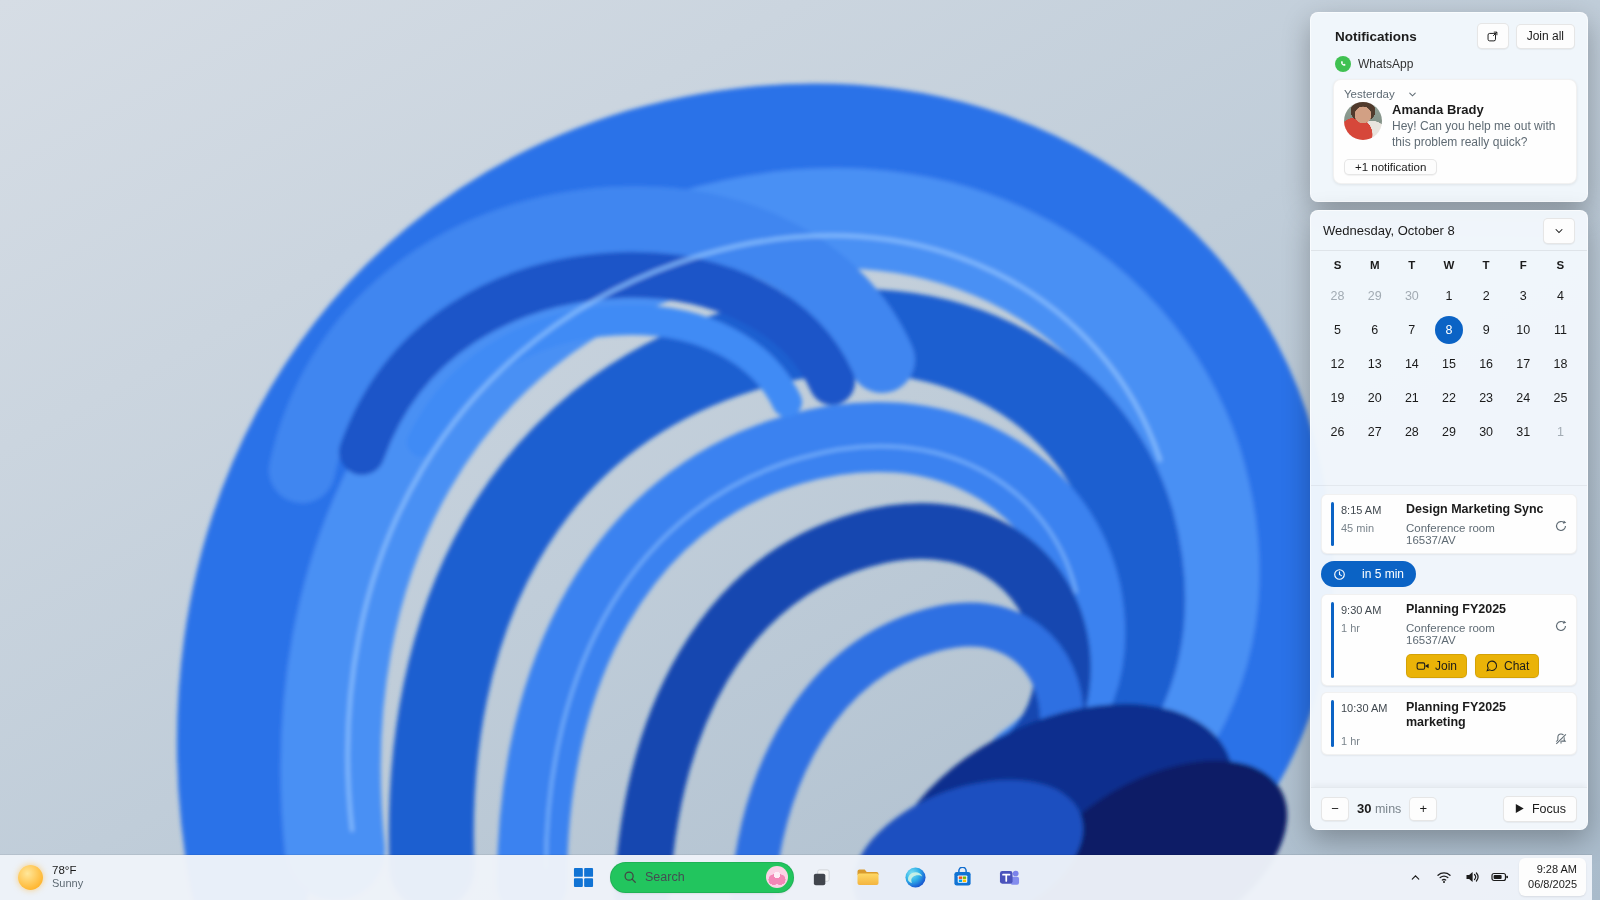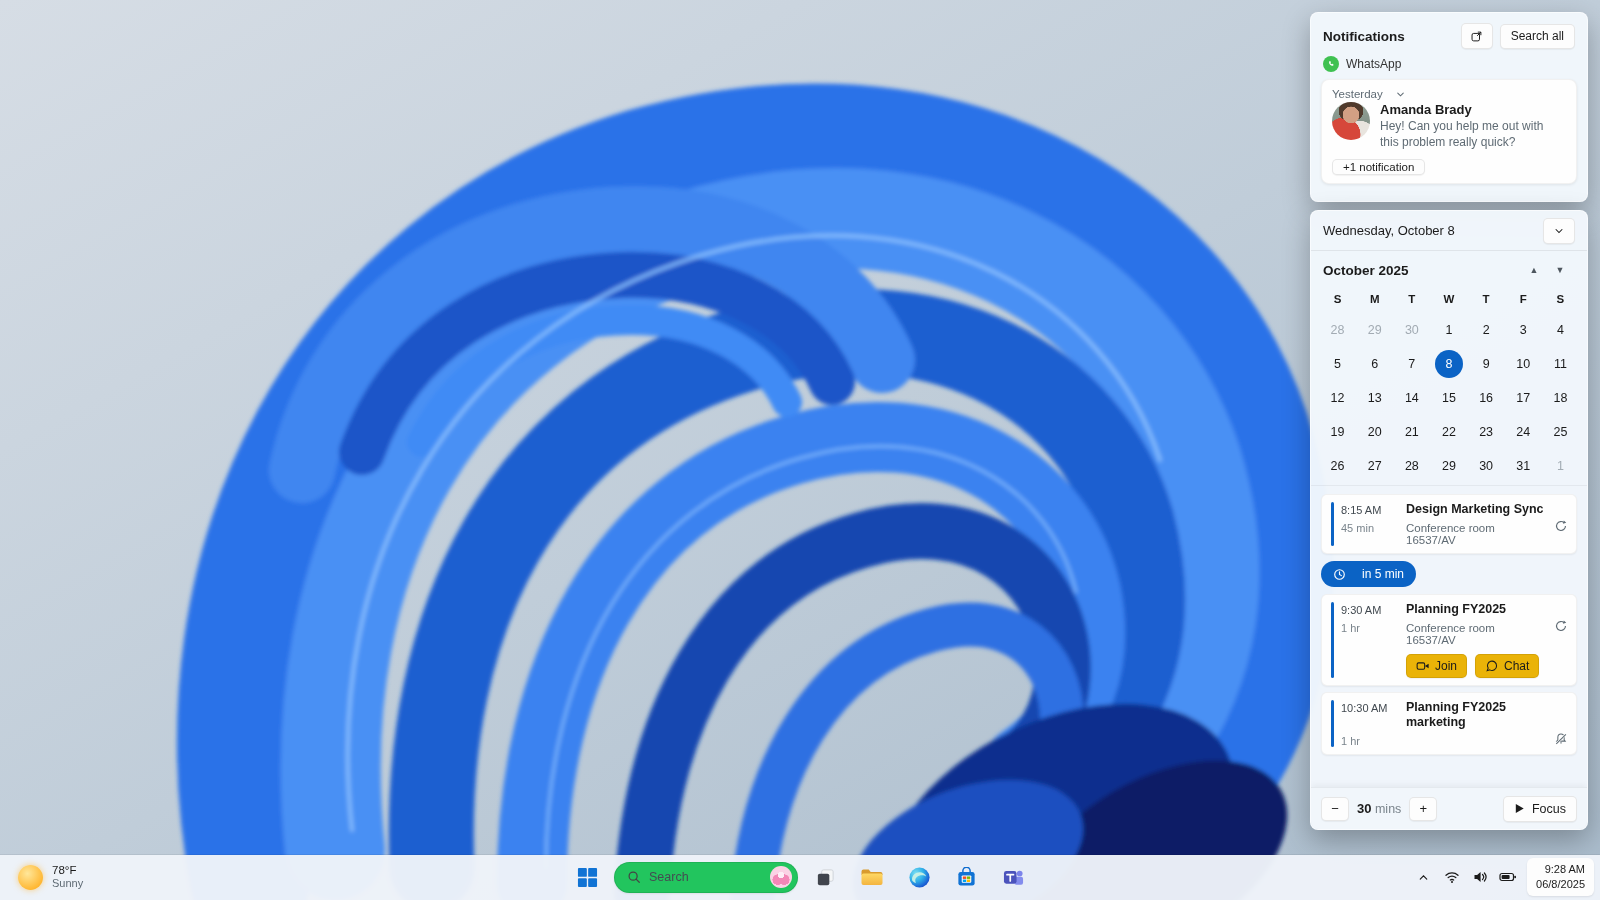--- a/index.html
+++ b/index.html
@@ -7,21 +7,21 @@
     font-family:"Liberation Sans",sans-serif;background:#b9c7d4;-webkit-font-smoothing:antialiased;}
   svg{display:block}
 
   
   .wallpaper{position:absolute;inset:0;}
 
   
   .flyout{position:absolute;right:12px;width:278px;background:rgba(242,247,252,.97);
     border:1px solid rgba(255,255,255,.55);border-radius:8px;
     box-shadow:0 10px 28px rgba(0,0,0,.28);box-sizing:border-box;}
-  .notif-panel{top:12px;height:190px;}
+  .notif-panel{top:12px;height:190px;padding-left:12px;}
   .cal-panel{top:210px;height:620px;overflow:hidden;}
 
   
   .np-header{display:flex;align-items:center;gap:7px;padding:10px 12px 4px;}
   .np-title{flex:1;font-size:13.5px;font-weight:700;color:#1b1b1b;}
   .icon-btn{width:30px;height:24px;border-radius:5px;background:#fdfdfd;border:1px solid rgba(0,0,0,.09);
     display:flex;align-items:center;justify-content:center;box-shadow:0 1px 1px rgba(0,0,0,.05);cursor:default;}
   .btn{height:25px;padding:0 10px;border-radius:5px;background:#fdfdfd;border:1px solid rgba(0,0,0,.09);
     font-size:12px;color:#1b1b1b;display:flex;align-items:center;box-shadow:0 1px 1px rgba(0,0,0,.05);
     font-family:"Liberation Sans",sans-serif;}
@@ -80,21 +80,21 @@
   .focus-bar{position:absolute;left:0;right:0;bottom:0;height:42px;background:#f1f6fb;
     border-top:1px solid rgba(0,0,0,.05);box-shadow:0 -2px 6px rgba(0,0,0,.05);
     display:flex;align-items:center;gap:8px;padding:0 10px;border-radius:0 0 8px 8px;box-sizing:border-box;}
   .step-btn{width:28px;height:24px;font-size:13px;justify-content:center;padding:0;}
   .focus-mins{font-size:12.5px;color:#7a848c;}
   .focus-mins b{color:#1b1b1b;font-size:13px;}
   .fb-spacer{flex:1;}
   .focus-btn{gap:7px;font-size:12.5px;height:26px;}
 
   
-  .taskbar{position:absolute;left:0;right:0;bottom:0;height:45px;background:rgba(238,243,249,.97);
+  .taskbar{position:absolute;left:0;right:8px;bottom:0;height:45px;background:rgba(238,243,249,.97);
     box-shadow:0 -1px 0 rgba(0,0,0,.06);}
   .weather{position:absolute;left:8px;top:2px;height:40px;display:flex;align-items:center;gap:9px;
     padding:0 10px;border-radius:6px;}
   .sun{width:25px;height:25px;border-radius:50%;background:radial-gradient(circle at 38% 34%,#ffe79a,#ffb52e 75%);
     box-shadow:0 0 6px rgba(255,180,50,.6);}
   .weather-temp{font-size:11.5px;color:#1b1b1b;line-height:1.25;}
   .weather-cond{font-size:11px;color:#5f6b74;line-height:1.25;}
   .tb-center{position:absolute;left:50%;top:2px;transform:translateX(-50%);height:40px;
     display:flex;align-items:center;gap:7px;}
   .tb-btn{width:40px;height:40px;border-radius:6px;display:flex;align-items:center;justify-content:center;}
@@ -153,21 +153,21 @@
   <div class="flyout notif-panel">
     <div class="np-header">
       <div class="np-title">Notifications</div>
       <div class="icon-btn">
         <svg width="13" height="13" viewBox="0 0 16 16" fill="none" stroke="#1b1b1b" stroke-width="1.2">
           <rect x="2.5" y="4.2" width="9.2" height="9.2" rx="2"></rect>
             <path d="M9.6 2.6h3.8v3.8"></path>
             <path d="M13.2 2.8 8.8 7.2"></path>
         </svg>
       </div>
-      <button class="btn">Search all</button>
+      <button class="btn">Join all</button>
     </div>
     <div class="app-row">
       <span class="wa-icon">
         <svg width="10" height="10" viewBox="0 0 16 16">
             <path fill="#fff" d="M5.6 3.6c.4-.4 1-.3 1.3.1l.8 1.2c.2.4.1.9-.2 1.2l-.5.4c.4.9 1.1 1.6 2 2l.4-.5c.3-.3.8-.4 1.2-.2l1.2.8c.5.3.5 1 .1 1.3-.7.7-1.7 1-2.6.8C7.2 10.2 5.6 8.6 5 6.5c-.3-1 0-2.1.6-2.9z"></path>
           </svg>
       </span>
       <span>WhatsApp</span>
     </div>
     <div class="notif-card">
@@ -189,25 +189,20 @@
   </div>
 
   <div class="flyout cal-panel">
     <div class="cal-date-row">
       <div class="cal-date-text">Wednesday, October 8</div>
       <div class="icon-btn">
         <svg width="12" height="12" viewBox="0 0 16 16" fill="none" stroke="#1b1b1b" stroke-width="1.4" stroke-linecap="round">
             <path d="M4 6l4 4 4-4"></path>
           </svg>
       </div>
-    </div>
-    <div class="cal-month-row">
-      <div class="cal-month-text">October 2025</div>
-      <div class="nav-arrow">▲</div>
-      <div class="nav-arrow">▼</div>
     </div>
     <div class="cal-grid">
         <div class="dow">S</div>
         <div class="dow">M</div>
         <div class="dow">T</div>
         <div class="dow">W</div>
         <div class="dow">T</div>
         <div class="dow">F</div>
         <div class="dow">S</div>
         <div class="day muted">

